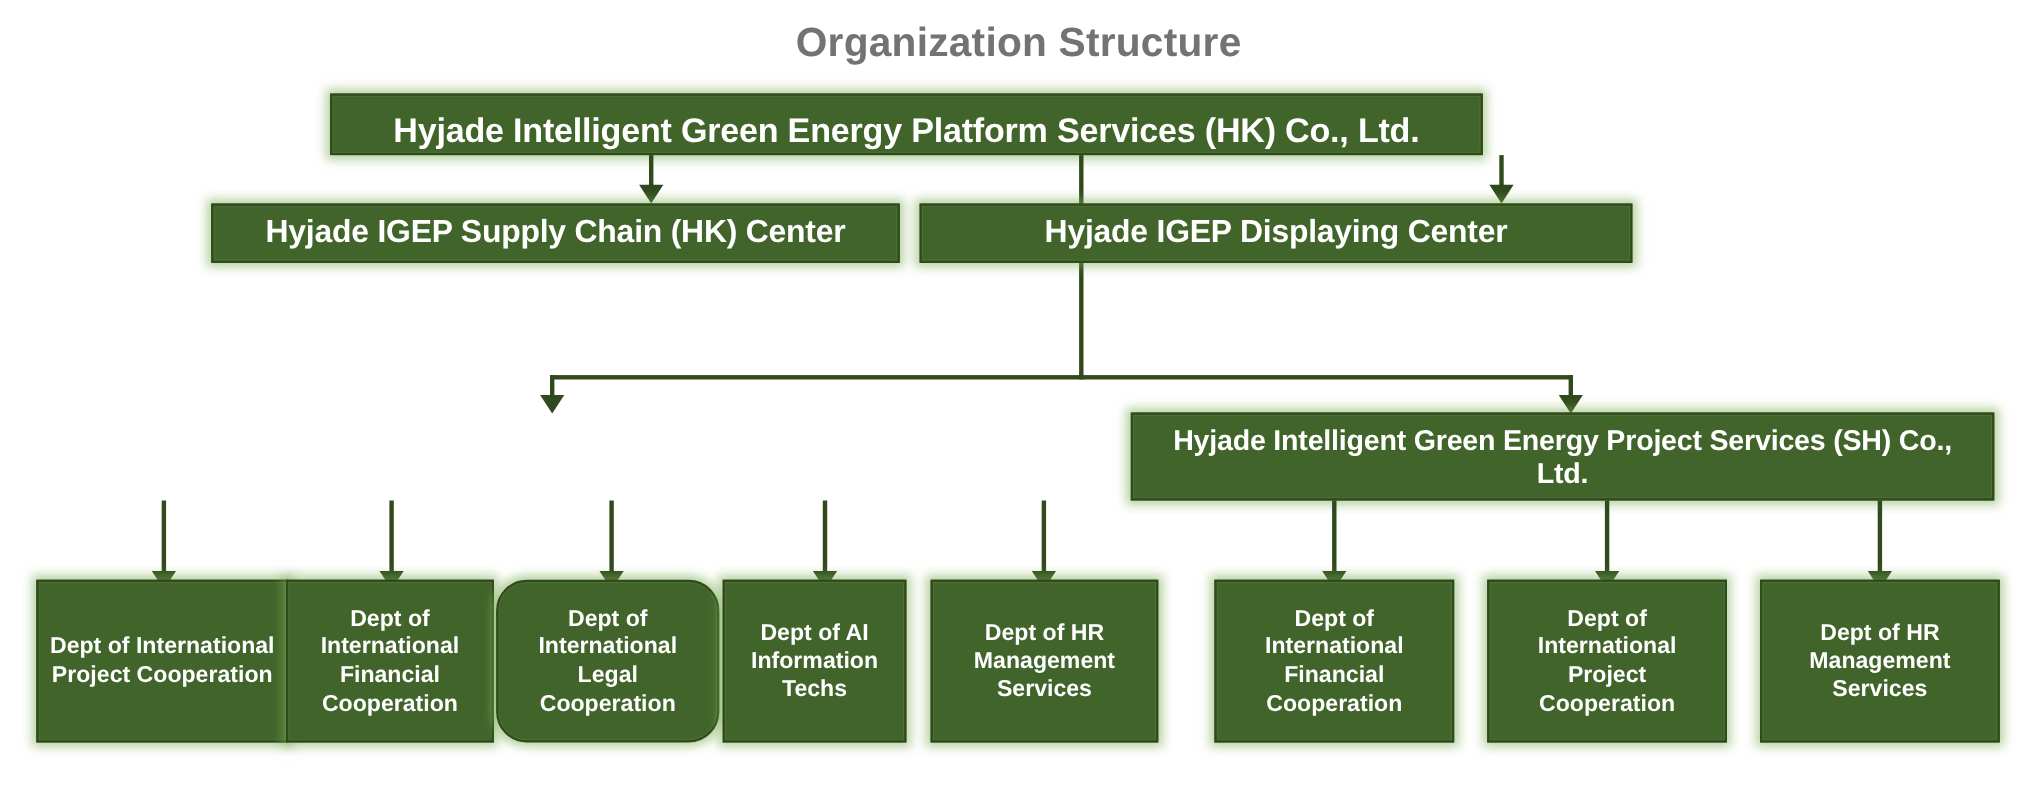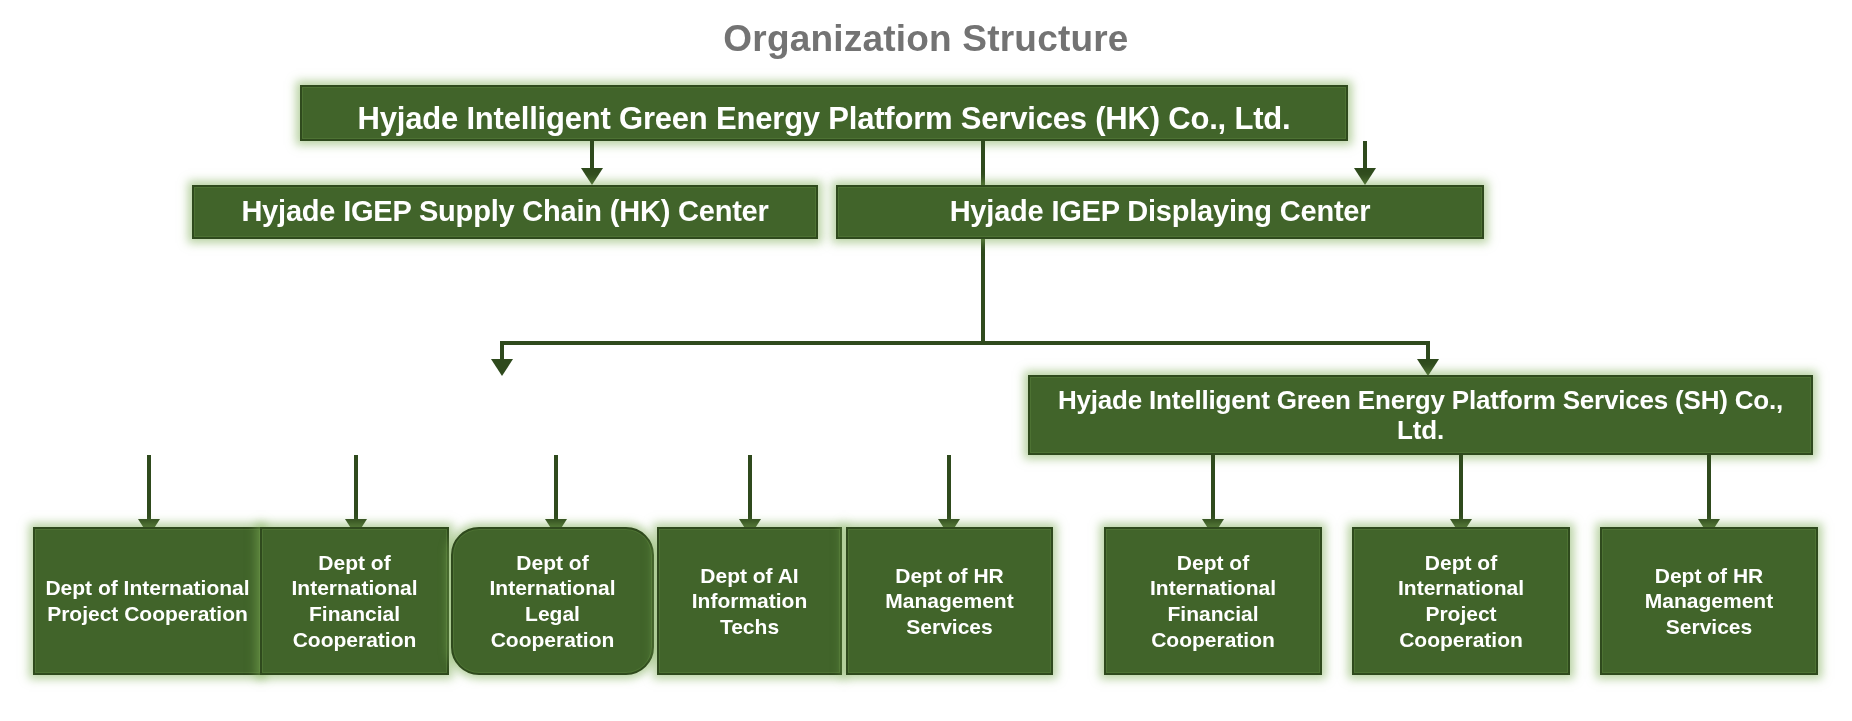--- a/index.html
+++ b/index.html
@@ -76,21 +76,21 @@
   </div>
 
   <div class="ln hln" style="left:500px;top:341px;width:930px;height:4px;"></div>
   <div class="ln vln" style="left:500px;top:341px;width:4px;height:22px;"></div>
   <div class="arrow" style="left:491px;top:359px;"></div>
   <div class="ln vln" style="left:1426px;top:341px;width:4px;height:22px;"></div>
   <div class="arrow" style="left:1417px;top:359px;"></div>
 
 
   <div class="node n-co" style="left:1028px;top:375px;width:785px;height:80px;">
-    <span>Hyjade Intelligent Green Energy Platform Services (SH) Co., Ltd.</span>
+    <span>Hyjade Intelligent Green Energy Project Services (SH) Co., Ltd.</span>
   </div>
 
   <div class="ln vln" style="left:147px;top:455px;width:4px;height:70px;"></div>
   <div class="arrow" style="left:138px;top:519px;"></div>
 
   <div class="ln vln" style="left:354px;top:455px;width:4px;height:70px;"></div>
   <div class="arrow" style="left:345px;top:519px;"></div>
 
   <div class="ln vln" style="left:554px;top:455px;width:4px;height:70px;"></div>
   <div class="arrow" style="left:545px;top:519px;"></div>
@@ -115,21 +115,21 @@
   </div>
 
   <div class="node n-dept" style="left:260px;top:527px;width:189px;height:148px;">
     <span>Dept of International Financial Cooperation</span>
   </div>
 
   <div class="node n-dept" style="left:451px;top:527px;width:203px;height:148px;border-radius:28px;">
     <span>Dept of International Legal Cooperation</span>
   </div>
 
-  <div class="node n-dept" style="left:657px;top:527px;width:185px;height:148px;">
+  <div class="node n-dept" style="left:657px;top:527px;width:167px;height:148px;">
     <span>Dept of AI Information Techs</span>
   </div>
 
   <div class="node n-dept" style="left:846px;top:527px;width:207px;height:148px;">
     <span>Dept of HR Management Services</span>
   </div>
 
   <div class="node n-dept" style="left:1104px;top:527px;width:218px;height:148px;">
     <span>Dept of International Financial Cooperation</span>
   </div>

